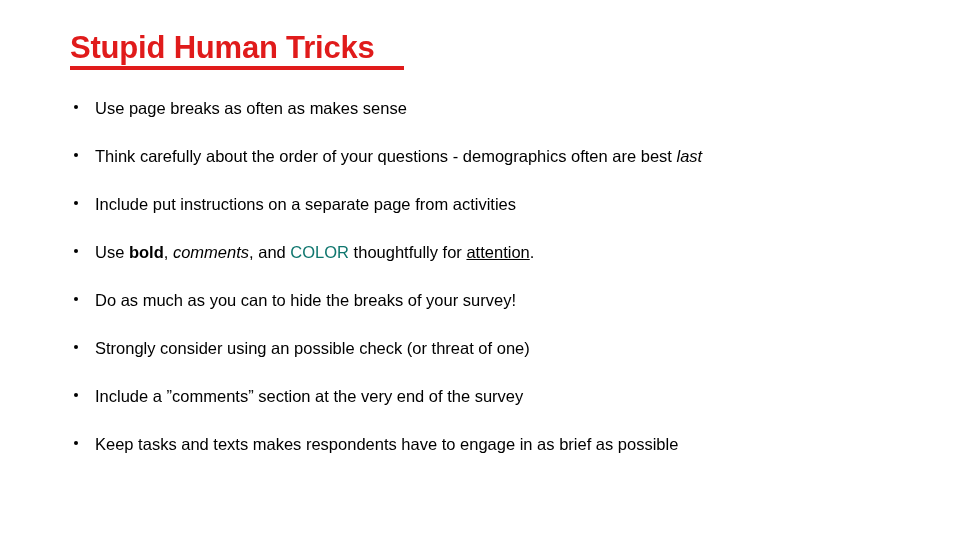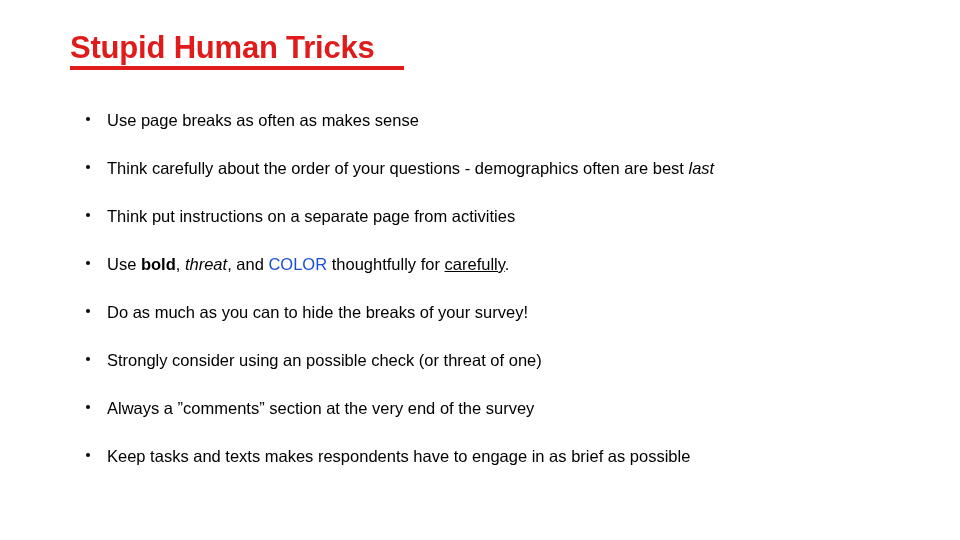--- a/index.html
+++ b/index.html
@@ -38,21 +38,21 @@
     width: 334px;
     height: 4px;
     background: #e01b1b;
   }
   .bullet-list {
     position: absolute;
     left: 70px;
     top: 94px;
     width: 840px;
     list-style: none;
-    margin: 12px;
+    margin: 0;
     padding: 0;
   }
   .bullet-item {
     position: relative;
     height: 48px;
     padding-left: 25px;
     font-size: 16.5px;
     color: #000000;
     line-height: 24px;
     white-space: nowrap;
@@ -69,21 +69,21 @@
   .bullet-item .txt {
     display: inline-block;
     padding-top: 2px;
   }
   b.b {
     font-weight: bold;
   }
   i.i {
   }
   span.color-word {
-    color: #1d4ed8;
+    color: #0f766e;
   }
   u.emph {
     text-decoration: underline;
   }
 </style>
 </head>
 <body>
 
 <div class="slide">
 
@@ -97,41 +97,41 @@
       <span class="txt">Use page breaks as often as makes sense</span>
     </li>
 
     <li class="bullet-item">
       <span class="dot"></span>
       <span class="txt"><span>Think carefully about the order of your questions - demographics often are best </span><i class="i">last</i></span>
     </li>
 
     <li class="bullet-item">
       <span class="dot"></span>
-      <span class="txt">Think put instructions on a separate page from activities</span>
+      <span class="txt">Include put instructions on a separate page from activities</span>
     </li>
 
     <li class="bullet-item">
       <span class="dot"></span>
-      <span class="txt"><span>Use </span><b class="b">bold</b><span>, </span><i class="i">threat</i><span>, and </span><span class="color-word">COLOR</span><span> thoughtfully for </span><u class="emph">carefully</u><span>.</span></span>
+      <span class="txt"><span>Use </span><b class="b">bold</b><span>, </span><i class="i">comments</i><span>, and </span><span class="color-word">COLOR</span><span> thoughtfully for </span><u class="emph">attention</u><span>.</span></span>
     </li>
 
     <li class="bullet-item">
       <span class="dot"></span>
       <span class="txt">Do as much as you can to hide the breaks of your survey!</span>
     </li>
 
     <li class="bullet-item">
       <span class="dot"></span>
       <span class="txt">Strongly consider using an possible check (or threat of one)</span>
     </li>
 
     <li class="bullet-item">
       <span class="dot"></span>
-      <span class="txt">Always a ”comments” section at the very end of the survey</span>
+      <span class="txt">Include a ”comments” section at the very end of the survey</span>
     </li>
 
     <li class="bullet-item">
       <span class="dot"></span>
       <span class="txt">Keep tasks and texts makes respondents have to engage in as brief as possible</span>
     </li>
 
   </ul>
 </div>
 

